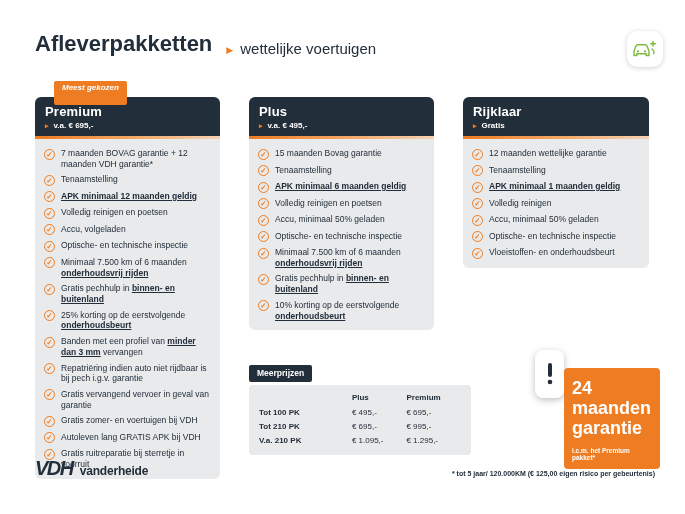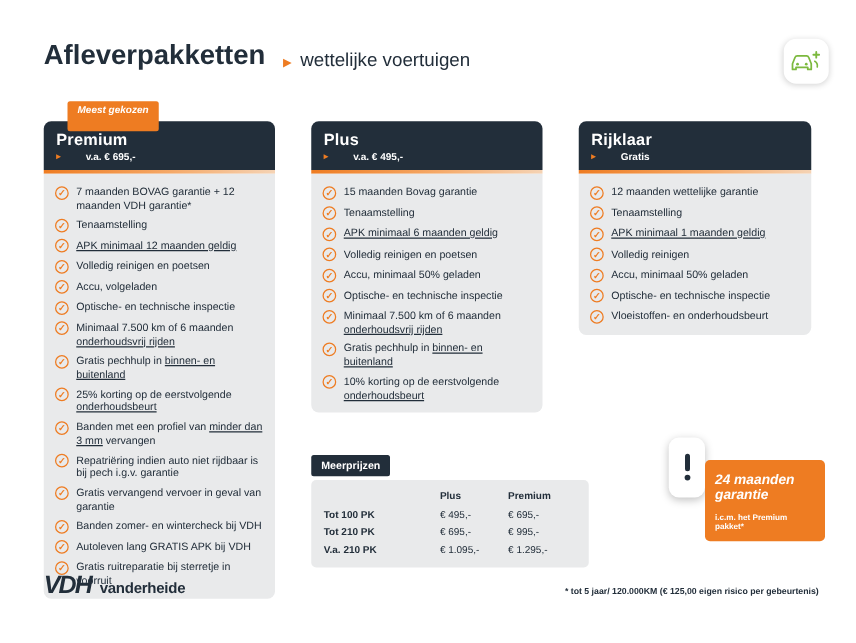--- a/index.html
+++ b/index.html
@@ -26,33 +26,33 @@
   .cols { position:absolute; left:35px; top:97px; display:grid; grid-template-columns:185px 185px 186px; column-gap:29px; align-items:start; }
   .col { position:relative; }
 
   .badge-most {
     position:absolute; top:-16px; left:0; background:var(--orange); color:#fff;
     font-size:8px; font-style:italic; font-weight:bold; padding:2px 8px 13px; border-radius:2px;margin-left:19px;
   }
 
   .pkg-header { background:var(--navy); border-radius:6px 6px 0 0; padding:7px 10px 6px; color:#fff; }
   .pkg-name { font-size:13px; font-weight:bold; letter-spacing:.2px; }
-  .pkg-price { display:flex; align-items:center; gap:20px; font-size:8px; font-weight:bold; margin-top:2px; }
+  .pkg-price { display:flex; align-items:center; gap:5px; font-size:8px; font-weight:bold; margin-top:2px; }
   .price-arrow { color:var(--orange); font-size:7px; line-height:1; }
   .pkg-divider { height:3px; background:linear-gradient(90deg,var(--orange) 0%, #f5a968 55%, #f5d3b4 100%); }
 
   .pkg-body { list-style:none; background:var(--panel); border-radius:0 0 6px 6px; padding:9px 9px 4px 9px; }
   .pkg-body li { display:flex; gap:6px; align-items:flex-start; margin-bottom:5px; }
   .chk {
     width:11px; height:11px; min-width:11px; border:1.2px solid var(--orange); border-radius:50%;
     color:var(--orange); font-size:7.5px; font-weight:bold;
     display:flex; align-items:center; justify-content:center; margin-top:.5px;
   }
   .itxt { font-size:8.5px; line-height:1.26; color:var(--navy); }
-  .ul { text-decoration:underline; }
+  .ul { text-decoration:underline;font-weight:bold; }
 
   
   .surcharge { margin-top:32px; width:222px; }
   .sur-badge { display:inline-block; background:var(--navy); color:#fff; font-size:8.5px; font-weight:bold; padding:3px 8px 4px; border-radius:2px; }
   .sur-panel { margin-top:3px; background:var(--panel); border-radius:4px; padding:7px 10px 8px; }
   .sur-panel table { width:100%; border-collapse:collapse; font-size:8px; color:var(--navy); }
   .sur-panel th { text-align:left; font-weight:bold; padding:1px 0 3px; }
   .sur-panel td { padding:2.5px 0; }
   .sur-panel th:nth-child(1), .sur-panel td:nth-child(1) { width:46%; }
   .sur-panel th:nth-child(2), .sur-panel td:nth-child(2) { width:27%; }
@@ -62,21 +62,21 @@
   .guar { position:relative; margin-top:100px; height:80px; }
   .guar-icon-card {
     position:absolute; left:72px; top:-18px; width:29px; height:48px;
     background:#fff; border-radius:8px; box-shadow:0 2px 7px rgba(0,0,0,.25);
     display:flex; align-items:center; justify-content:center; color:var(--navy);
   }
   .guar-box {
     position:absolute; left:101px; top:0; width:96px;
     background:var(--orange); border-radius:4px; padding:10px 8px 8px; color:#fff;
   }
-  .guar-title { font-size:11px; font-weight:bold; line-height:1.12;font-style:italic; }
+  .guar-title { font-size:18px; font-weight:bold; line-height:1.12; }
   .guar-note { font-size:6.5px; font-weight:bold; margin-top:9px; }
 
   
   .footer-logo { position:absolute; left:35px; top:457px; display:flex; align-items:baseline; color:var(--navy); }
   .logo-mark { font-size:20px; font-weight:bold; font-style:italic; letter-spacing:-1.5px; }
   .logo-text { font-size:12px; font-weight:bold; margin-left:7px; letter-spacing:-.2px; }
   .footnote { position:absolute; right:30px; top:470px; font-size:7px; font-weight:bold; color:var(--navy); }
 </style>
 </head>
 <body>
@@ -155,21 +155,21 @@
           <li>
             <span class="chk">✓</span>
             <span class="itxt"><span>Repatriëring indien auto niet rijdbaar is bij pech i.g.v. garantie</span></span>
           </li>
           <li>
             <span class="chk">✓</span>
             <span class="itxt"><span>Gratis vervangend vervoer in geval van garantie</span></span>
           </li>
           <li>
             <span class="chk">✓</span>
-            <span class="itxt"><span>Banden zomer- en wintercheck bij VDH</span></span>
+            <span class="itxt"><span>Gratis zomer- en voertuigen bij VDH</span></span>
           </li>
           <li>
             <span class="chk">✓</span>
             <span class="itxt"><span>Autoleven lang GRATIS APK bij VDH</span></span>
           </li>
           <li>
             <span class="chk">✓</span>
             <span class="itxt"><span>Gratis ruitreparatie bij sterretje in voorruit</span></span>
           </li>
         </ul>

